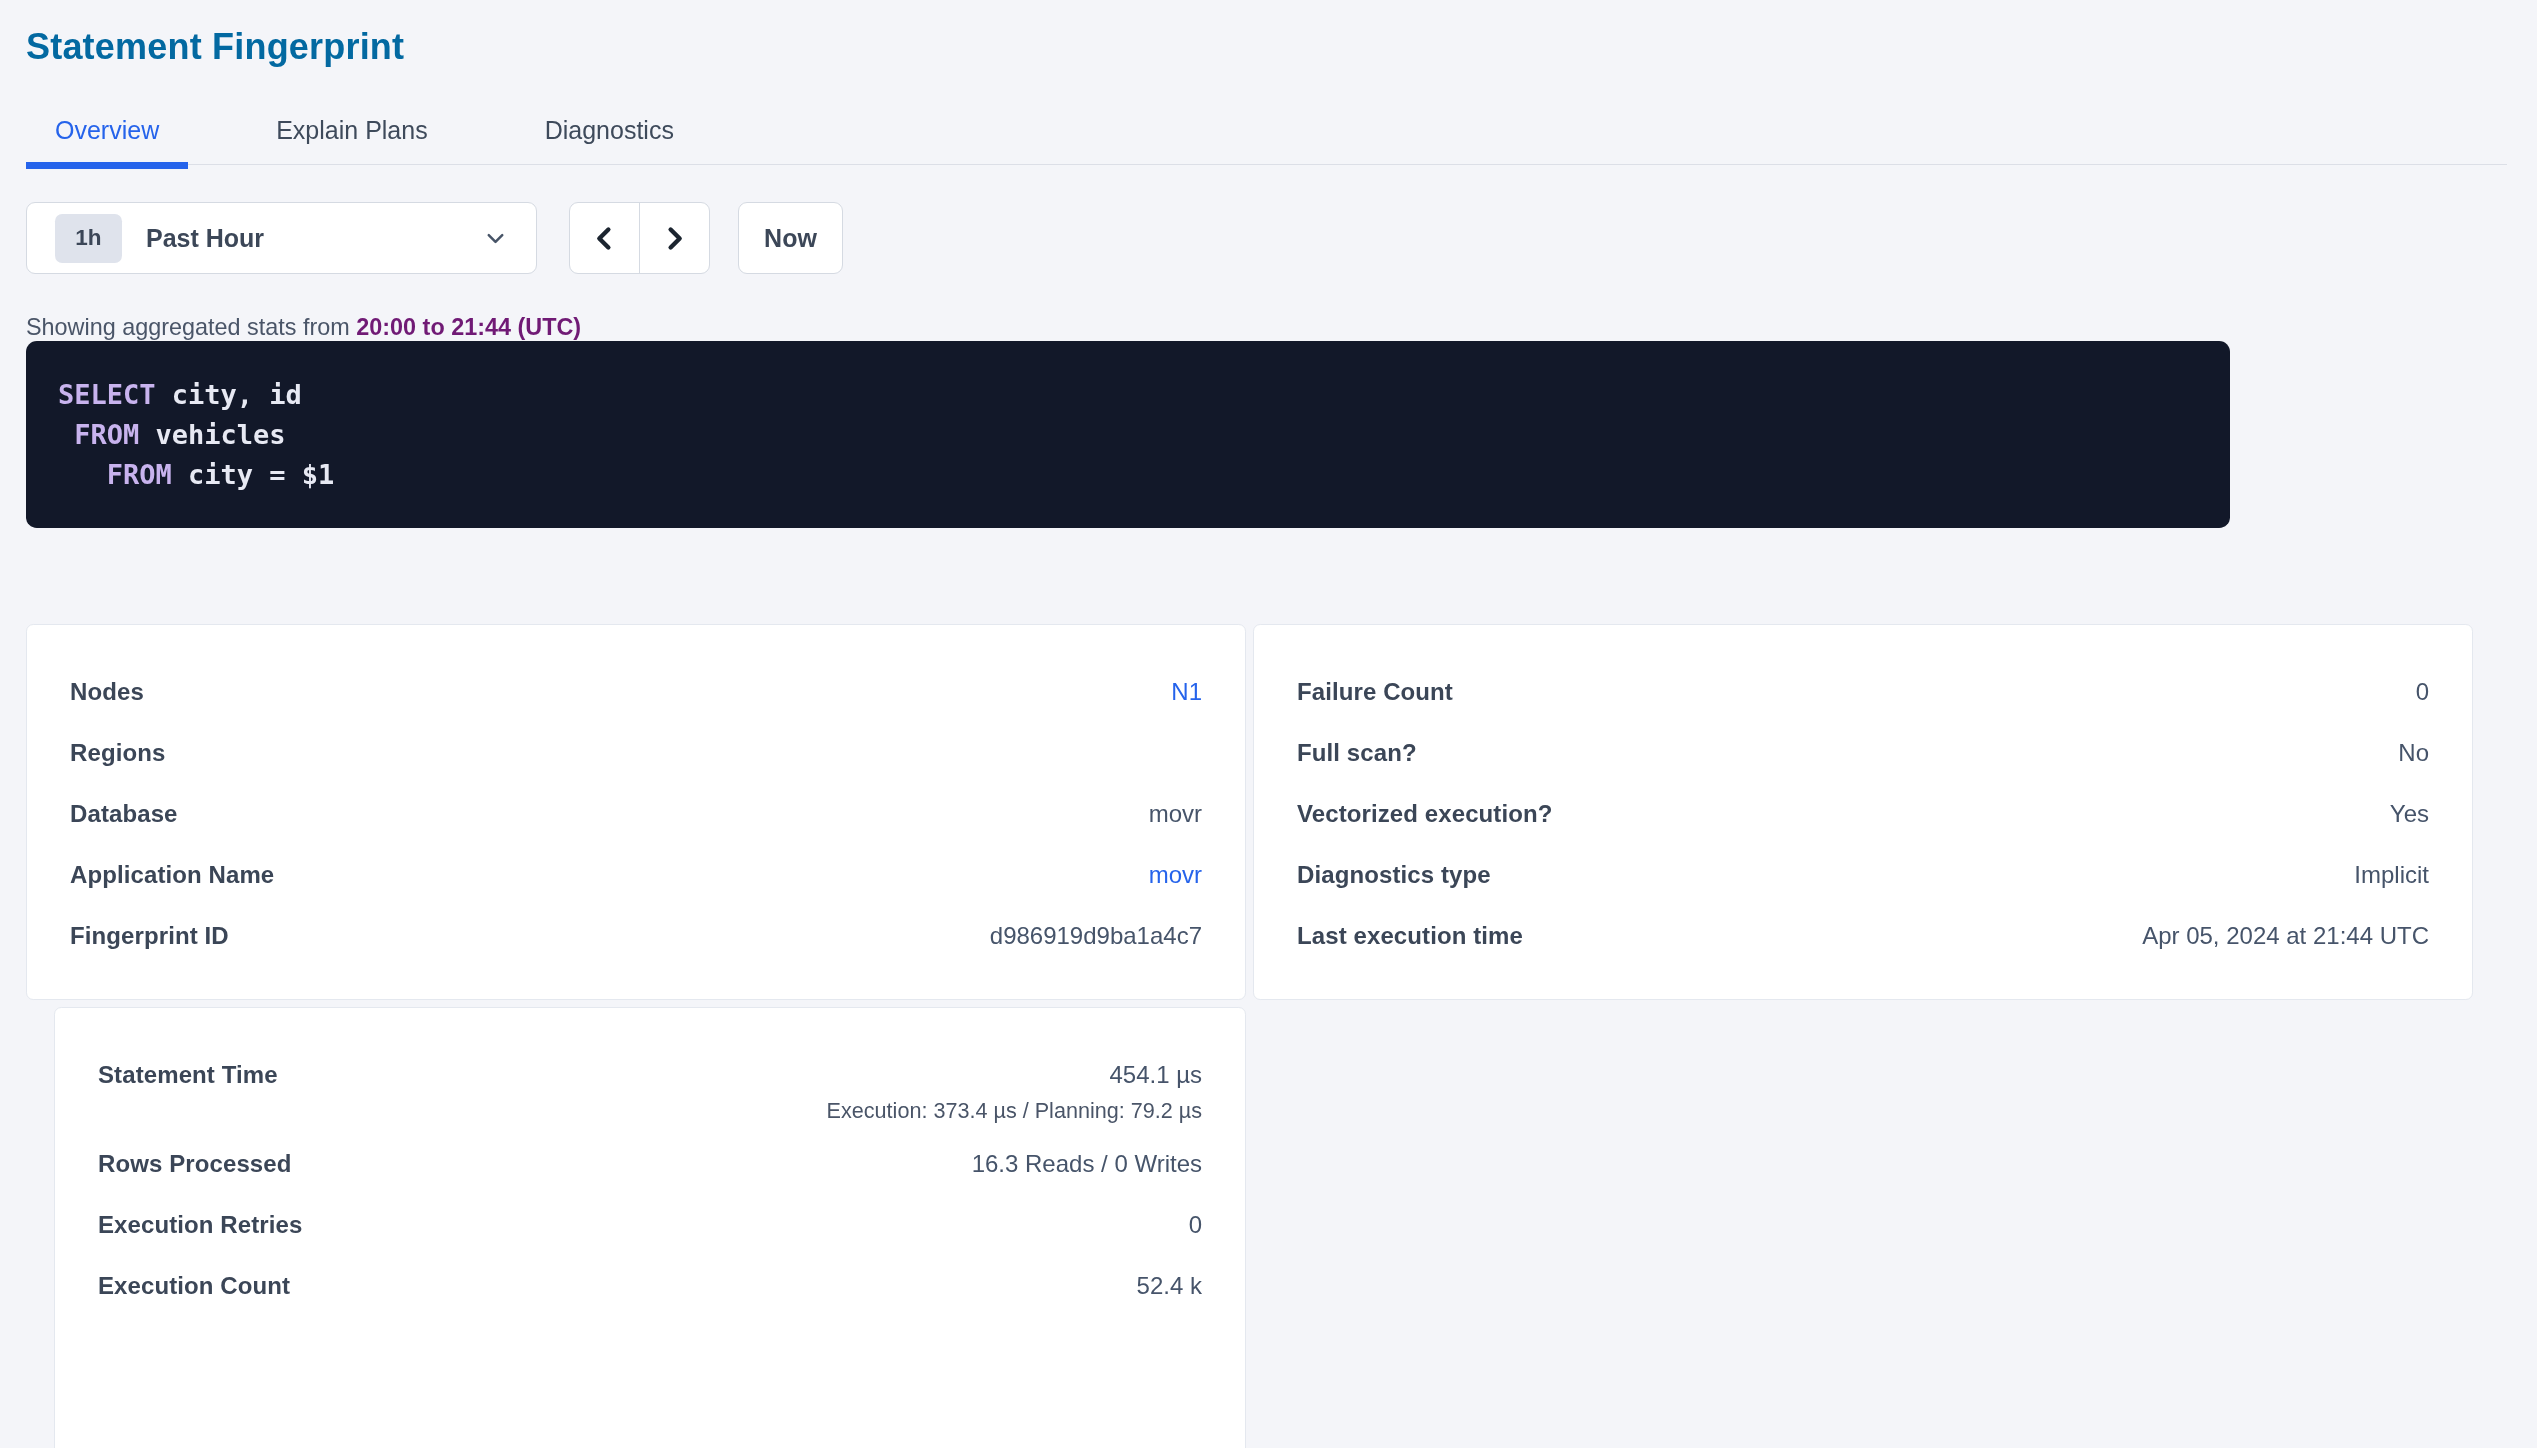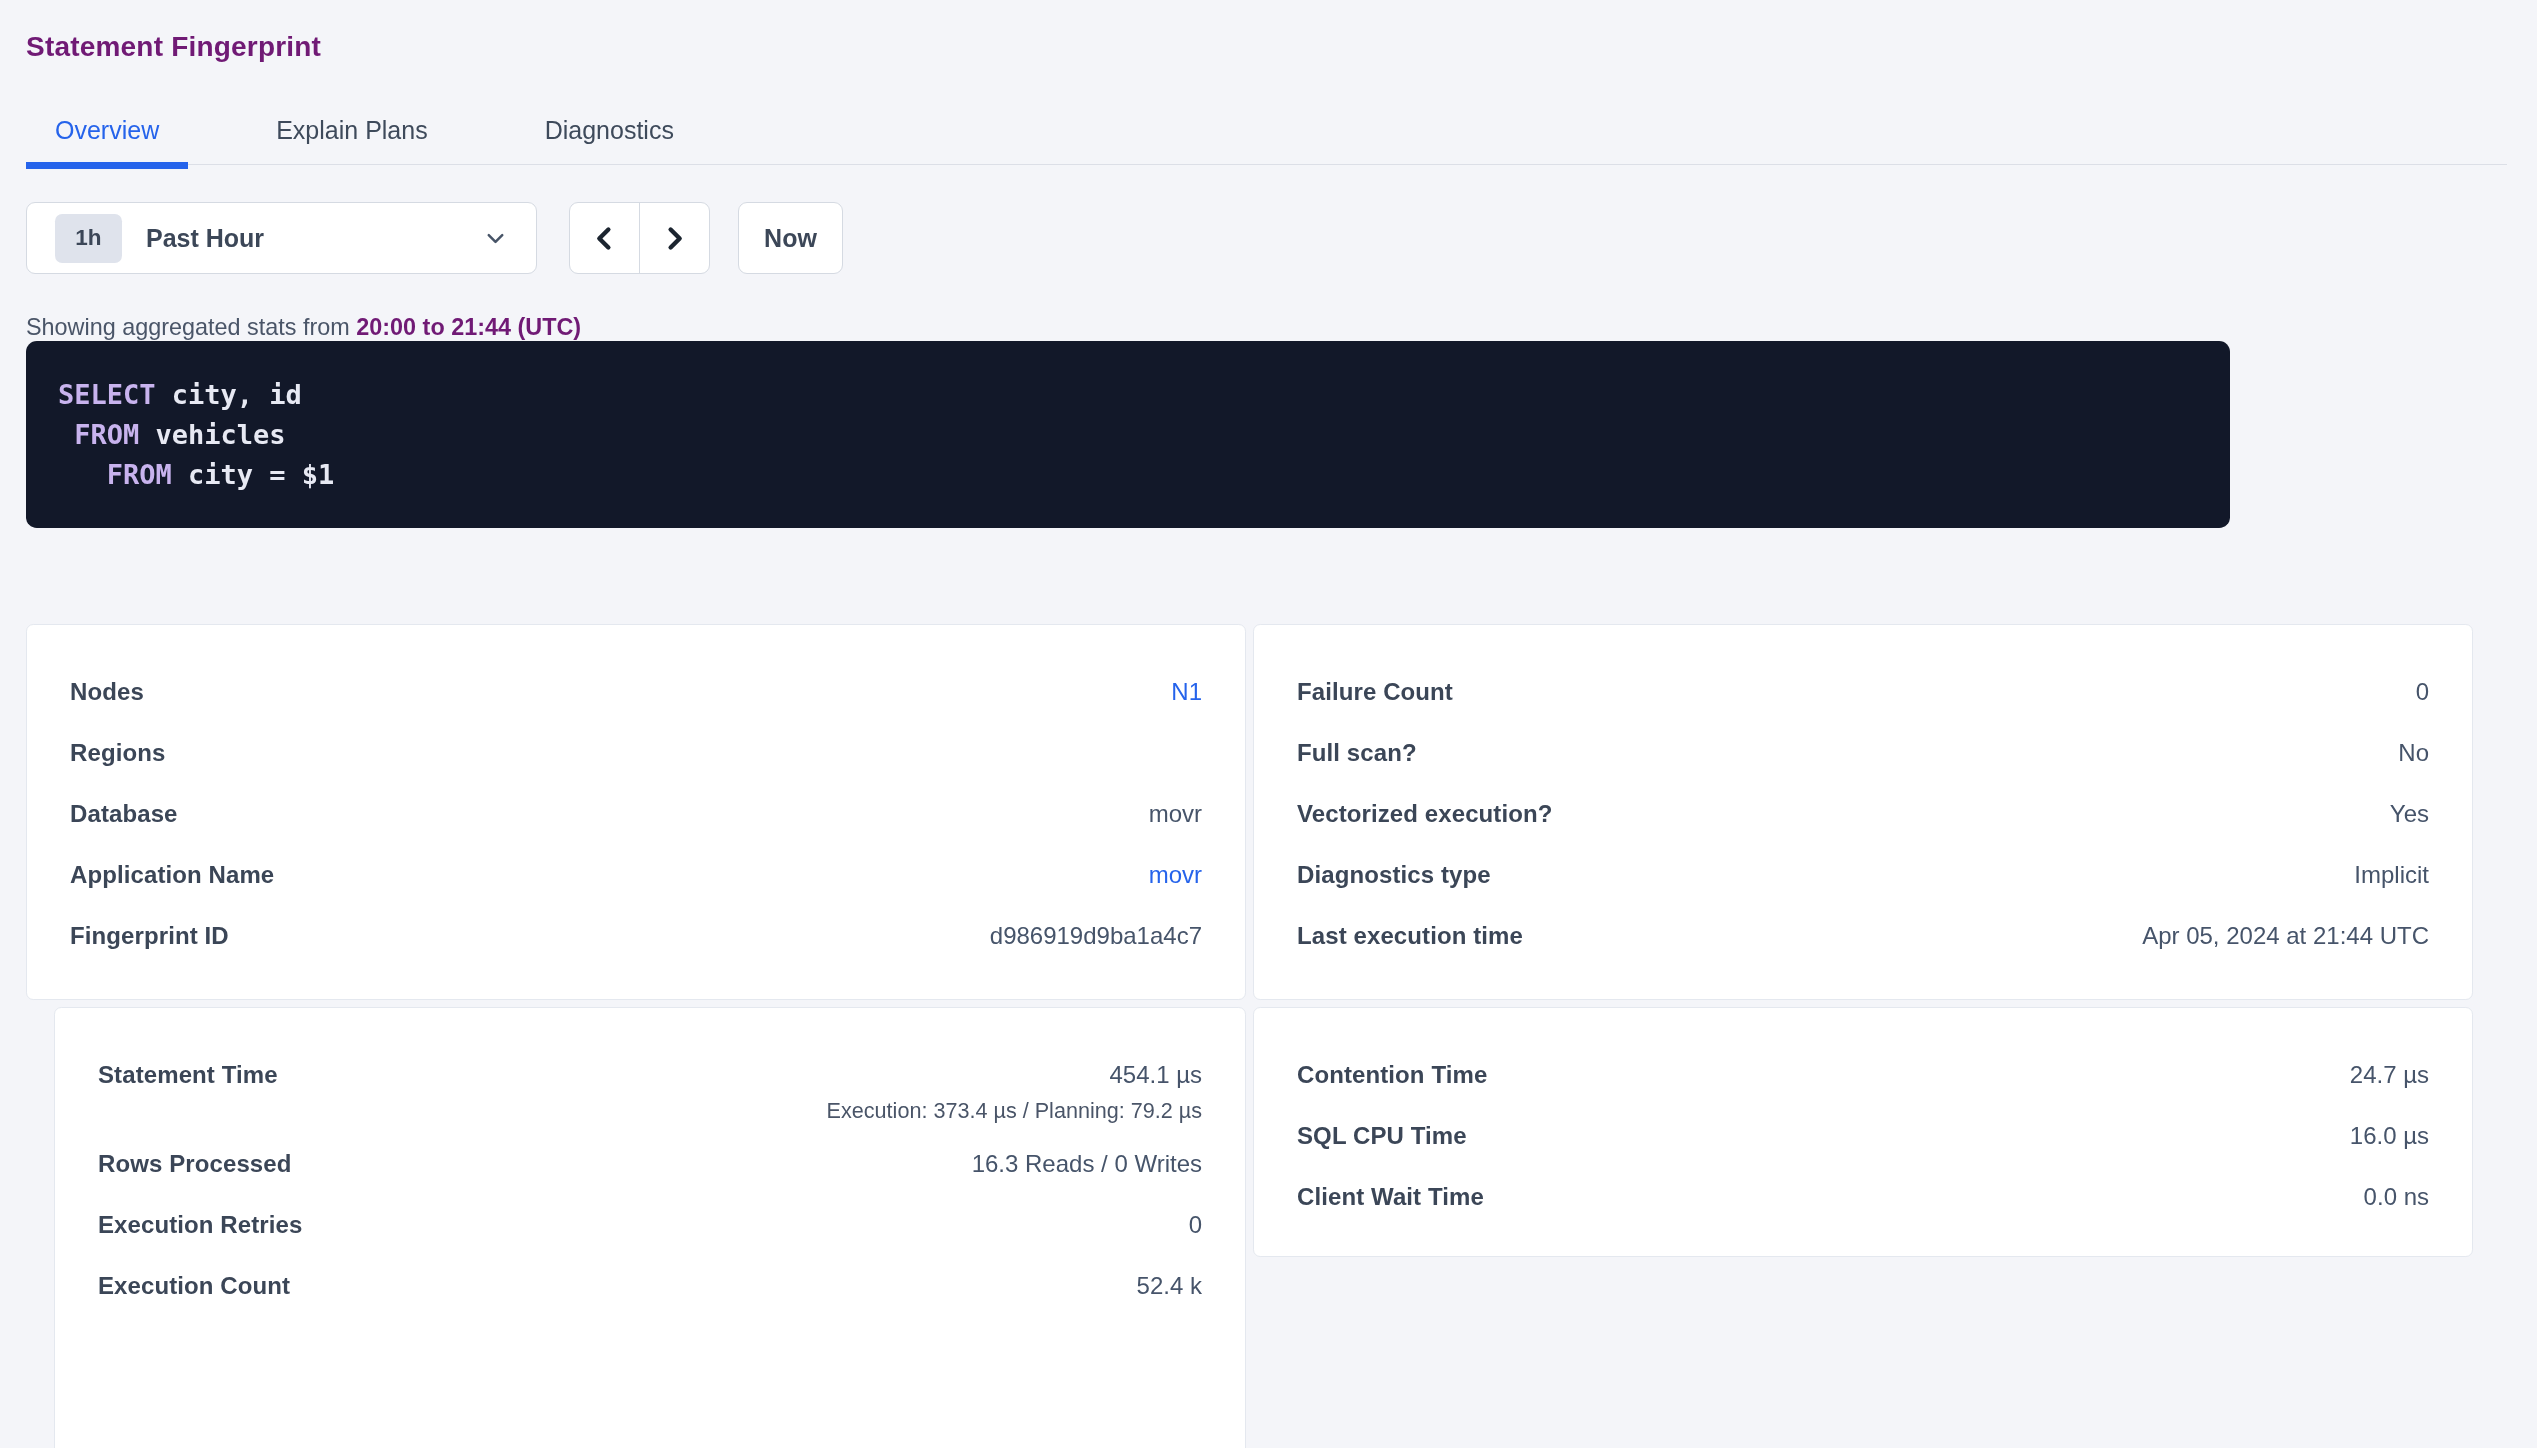--- a/index.html
+++ b/index.html
@@ -6,21 +6,21 @@
   html,body { width:2538px; height:1449px; overflow:hidden; }
   body {
     background:#f4f5f9;
     font-family:"Liberation Sans", sans-serif;
     color:#46546a;
   }
   .page { width:2538px; height:1449px; padding:29px 31px 0 26px; }
 
   
   .title {
-    font-size:28px; line-height:36px; font-weight:700; color:#701a75;
+    font-size:36px; line-height:36px; font-weight:700; color:#0369a1;
     letter-spacing:0.2px;
   }
 
   .tabs {
     margin-top:50px;
     display:flex;
     border-bottom:1.8px solid #dcdfe7;
   }
   .tab {
     position:relative;
@@ -214,30 +214,16 @@
         </div>
         <div class="row">
           <span class="label">Execution Retries</span>
           <span class="value">0</span>
         </div>
         <div class="row">
           <span class="label">Execution Count</span>
           <span class="value">52.4 k</span>
         </div>
       </section>
-    <section class="card h278" id="card-perf-right">
-        <div class="row">
-          <span class="label">Contention Time</span>
-          <span class="value">24.7 µs</span>
-        </div>
-        <div class="row">
-          <span class="label">SQL CPU Time</span>
-          <span class="value">16.0 µs</span>
-        </div>
-        <div class="row">
-          <span class="label">Client Wait Time</span>
-          <span class="value">0.0 ns</span>
-        </div>
-      </section>
   </div>
 
 </div>
 
 
 </body></html>

